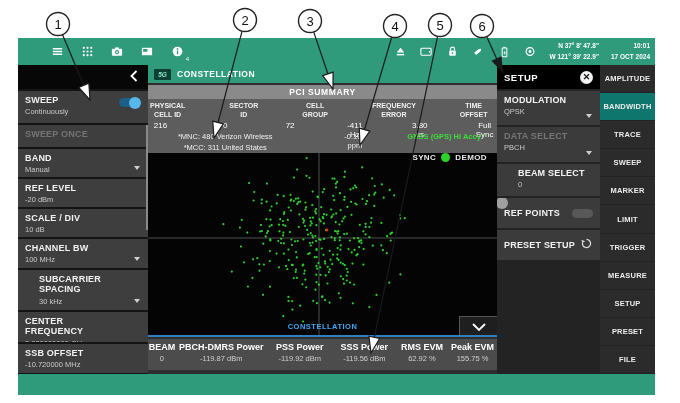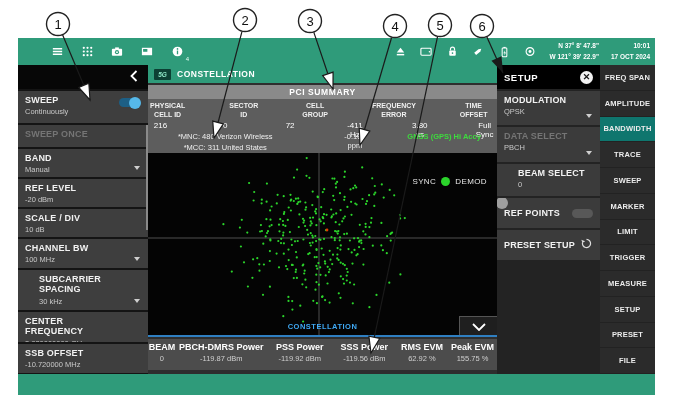--- a/index.html
+++ b/index.html
@@ -40,21 +40,21 @@
   .pci-strip { height:14px; background:#8a8a8a; color:#fff; font-weight:bold; font-size:8.5px; letter-spacing:.6px; display:flex; align-items:center; justify-content:center; }
   .pci-grid { display:grid; grid-template-columns:repeat(6,1fr);gap:40px; }
   .pci-h { font-size:7px; font-weight:bold; color:#f0f0f0; text-align:center; padding:3px 2px 1px; line-height:1.25; height:22px; }
   .pci-v { font-size:8px; color:#fff; text-align:center; height:11px; }
   .pci-sub { font-size:7.5px; color:#efefef; text-align:center; height:11px; }
   .pci-sub.left3 { grid-column:1 / span 3; }
   .pci-sub.gnss { grid-column:5 / span 2; color:#3ddc3d; font-weight:bold; text-align:left; }
   .pci-mcc { grid-column:1 / span 3; font-size:7.5px; color:#efefef; text-align:center; height:10px; }
 
   .plot { position:relative; height:184px; background:#040404; border-bottom:2px solid #2f7fc1; overflow:hidden; }
-  .sync { position:absolute; top:24px; right:10px; display:flex; align-items:center; gap:5px; color:#e8e8e8; font-size:8px; font-weight:normal; letter-spacing:.4px; }
+  .sync { position:absolute; top:0; right:10px; display:flex; align-items:center; gap:5px; color:#e8e8e8; font-size:8px; font-weight:bold; letter-spacing:.4px; }
   .demod-dot { width:9px; height:9px; border-radius:50%; background:#2bd42b; }
   .tab-label { position:absolute; bottom:4px; left:0; width:100%; text-align:center; color:#3fa9f5; font-size:7.5px; font-weight:bold; letter-spacing:.5px; }
   .expand-btn { position:absolute; right:0; bottom:0; width:38px; height:19px; background:#1f1f1f; border-left:1px solid #555; border-top:1px solid #555; display:flex; align-items:center; justify-content:center; }
 
   .btm-table { margin-top:2px; background:#4c4c4c; height:31px; padding-top:3px; }
   .bt-row { display:flex; }
   .bt-h { font-size:9px; font-weight:bold; color:#fff; text-align:center; white-space:nowrap; }
   .bt-v { font-size:7.5px; color:#cfcfcf; text-align:center; margin-top:2px; }
 
   
@@ -649,21 +649,20 @@
             <div class="lbl">PRESET SETUP</div>
             <span><svg class="reset-ic" viewBox="0 0 14 14">
                 <path d="M7 2.6 a4.4 4.4 0 1 1 -4.2 3.1" fill="none" stroke="#ddd" stroke-width="1.3"></path>
                 <path d="M1.4 3 l1.3 3.2 2.9-1.7 z" fill="#ddd"></path>
               </svg></span>
           </div>
         </div>
     </div>
 
     <div class="menu" id="menu-list">
-        <div class="menu-item">FREQ SPAN</div>
         <div class="menu-item">AMPLITUDE</div>
         <div class="menu-item active">BANDWIDTH</div>
         <div class="menu-item">TRACE</div>
         <div class="menu-item">SWEEP</div>
         <div class="menu-item">MARKER</div>
         <div class="menu-item">LIMIT</div>
         <div class="menu-item">TRIGGER</div>
         <div class="menu-item">MEASURE</div>
         <div class="menu-item">SETUP</div>
         <div class="menu-item">PRESET</div>

